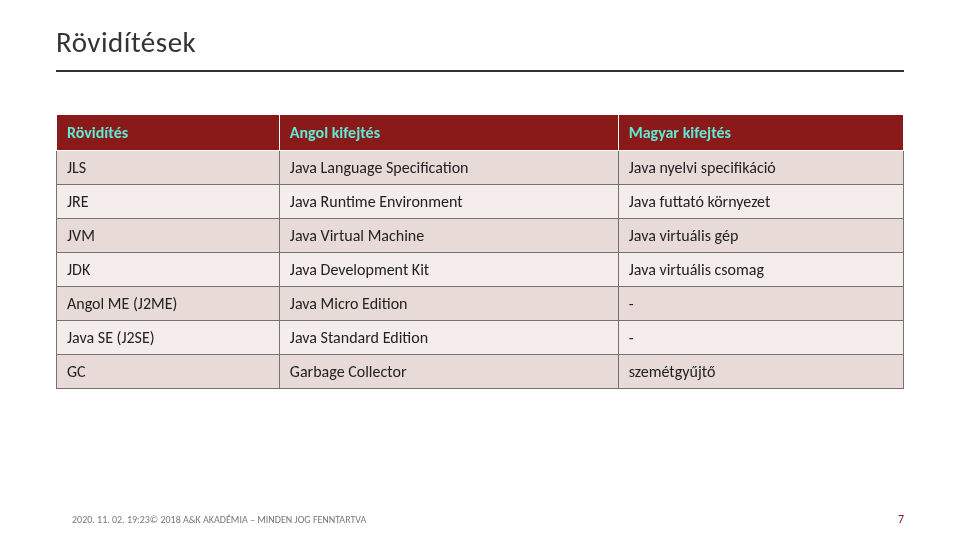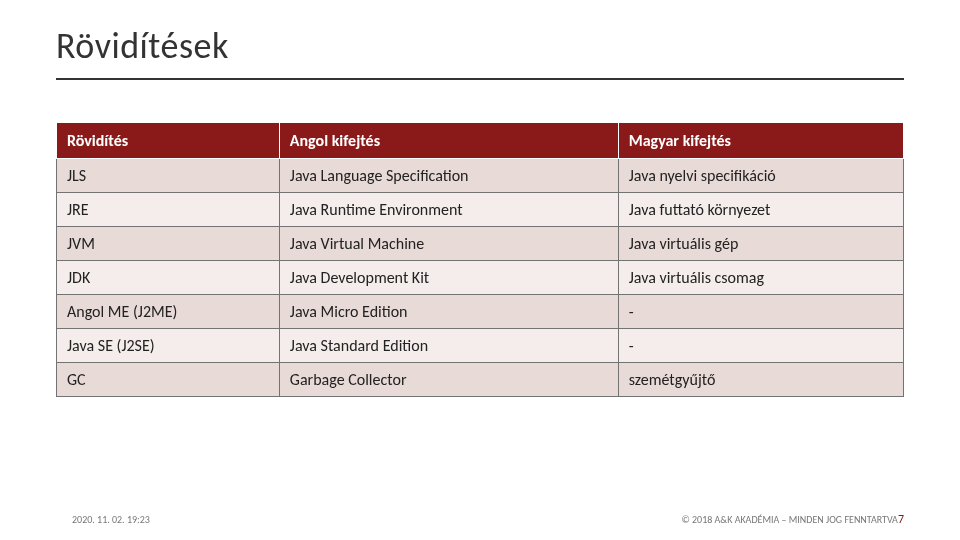--- a/index.html
+++ b/index.html
@@ -1,27 +1,27 @@
 <!DOCTYPE html>
 <html><head>
 <meta charset="utf-8">
 <style>
   * { margin: 0; padding: 0; box-sizing: border-box; }
   html, body { width: 960px; height: 540px; font-family: Calibri, "Segoe UI", Arial, sans-serif; background: #fff; color: #222; }
   .slide { width: 960px; height: 540px; position: relative; padding: 18px 56px 0 56px; }
-  .title { font-size: 36px; font-weight: 400; color: #333; padding: 6px 0 10px 0; border-bottom: 2px solid #333; letter-spacing: 0.5px; }
+  .title { font-size: 29px; font-weight: 400; color: #333; padding: 6px 0 10px 0; border-bottom: 2px solid #333; letter-spacing: 0.5px; }
   .table-wrap { margin-top: 42px; }
   table { width: 100%; border-collapse: collapse; font-size: 16px; }
-  th { background: #8a1a1a; color: #ffffff; text-align: left; font-weight: 700; padding: 8px 10px; border: 1px solid #fff; }
+  th { background: #8a1a1a; color: #5eead4; text-align: left; font-weight: 700; padding: 8px 10px; border: 1px solid #fff; }
   td { padding: 7px 10px; border: 1px solid #737373; }
   tbody tr:nth-child(odd)  td { background: #e8dad7; }
   tbody tr:nth-child(even) td { background: #f4edeb; }
   .footer { position: absolute; left: 16px; right: 0; bottom: 14px; display: flex; align-items: center; font-size: 10px; color: #777; padding: 0 56px; }
   .footer .ts { flex: 0 0 auto; }
-  .footer .copy { flex: 1 1 auto; text-align: right; }
+  .footer .copy { flex: 1 1 auto; text-align: left; }
   .footer .pn { flex: 0 0 auto; color:#8a1a1a; font-size:12px; }
 </style>
 </head>
 <body>
 
 <div class="slide">
   <h1 class="title">Rövidítések</h1>
 
   <div class="table-wrap">
     <table>

